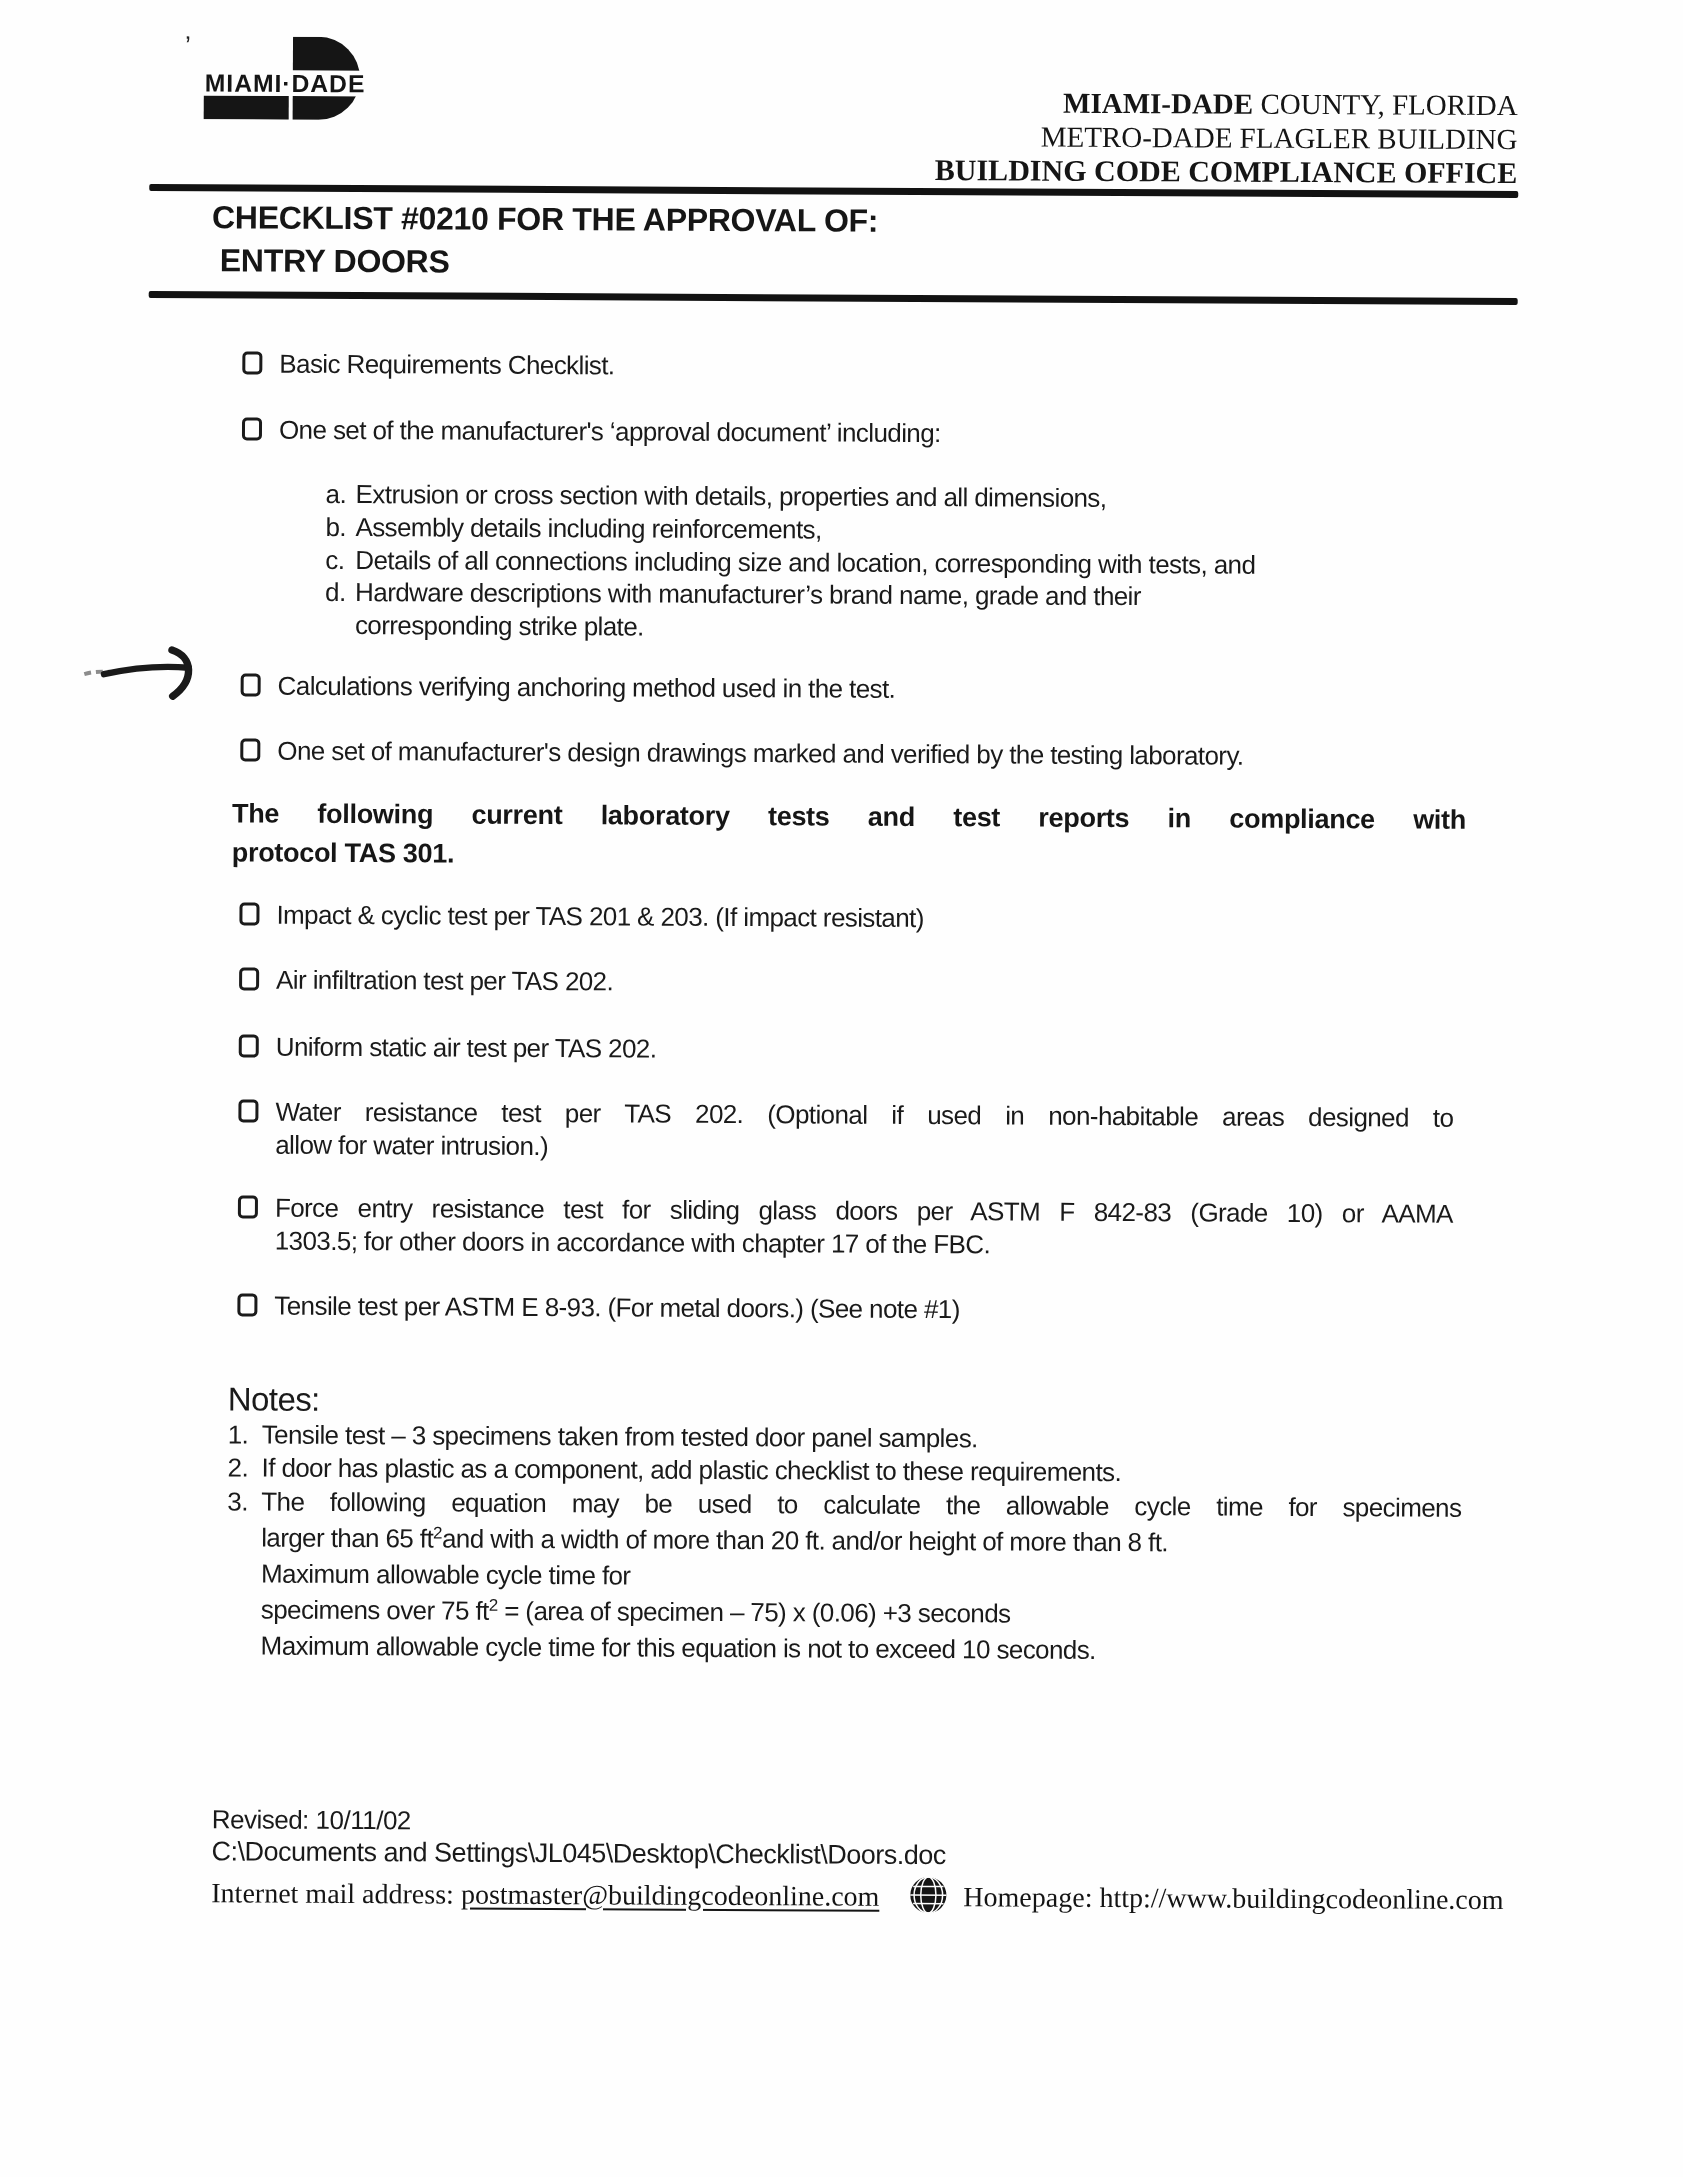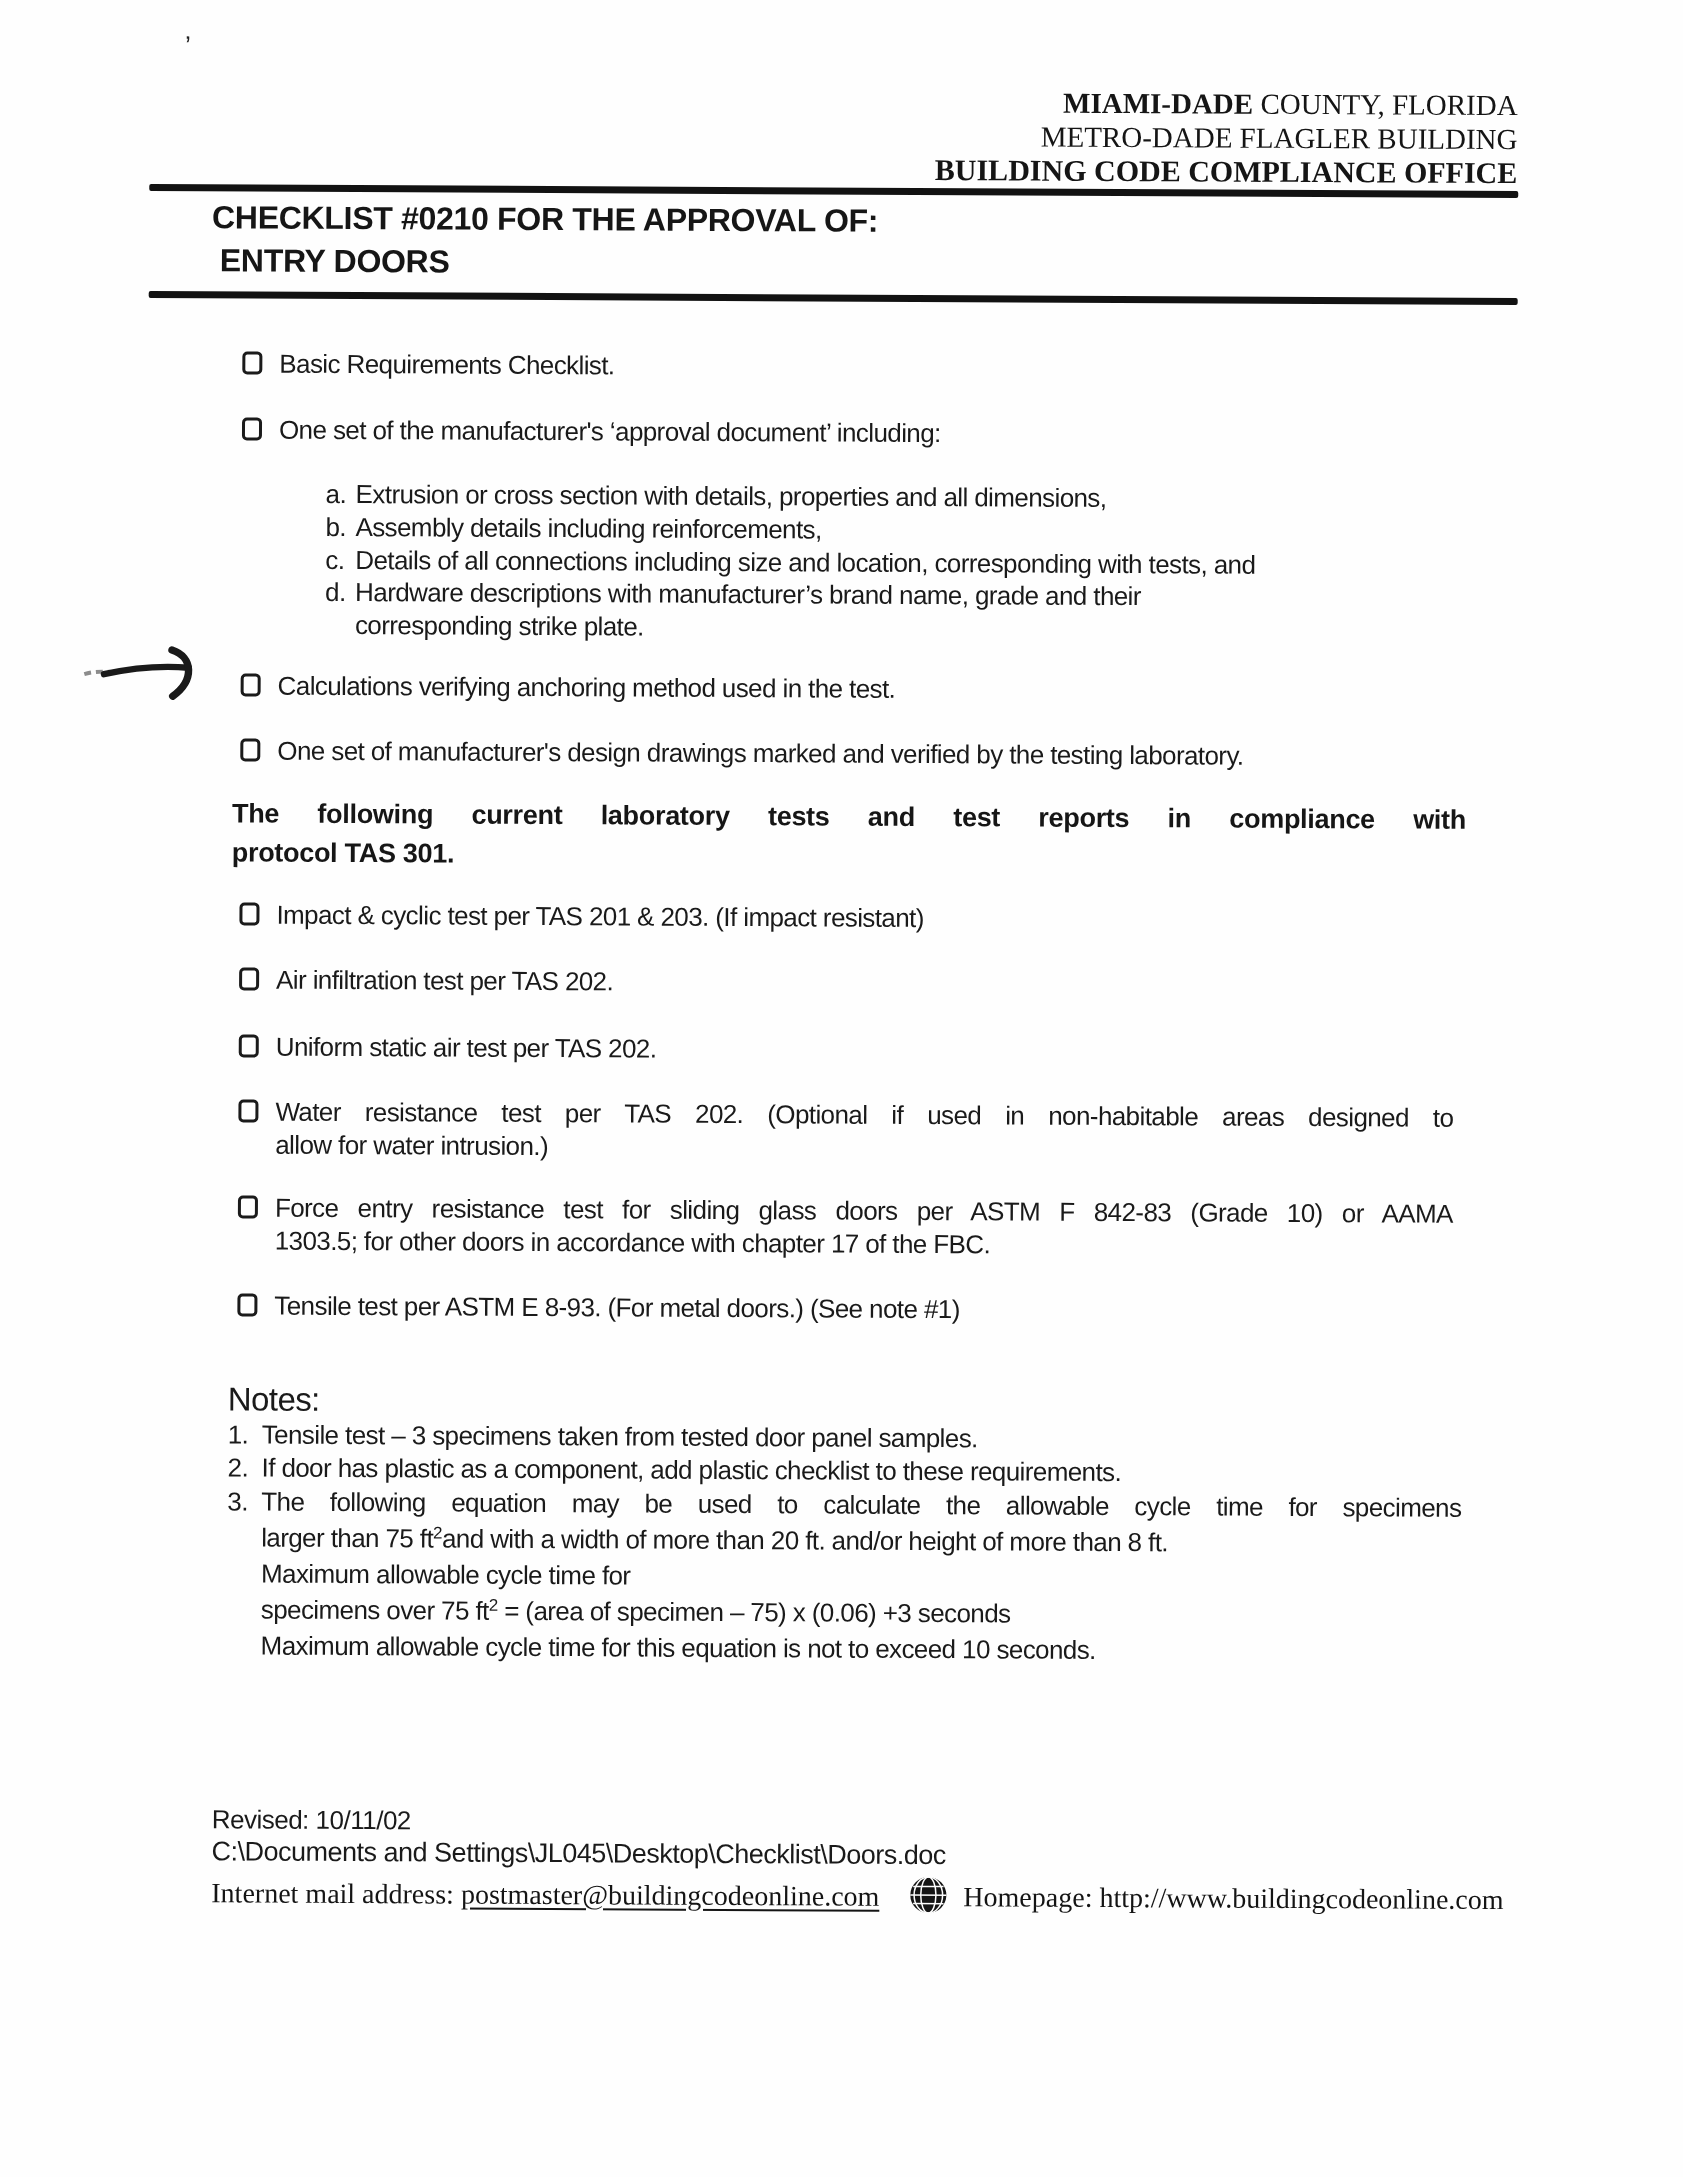--- a/index.html
+++ b/index.html
@@ -47,20 +47,28 @@
   .arrow{position:absolute;left:82px;top:644px;}
 </style>
 </head>
 <body>
 
 <div class="page">
   <div class="sheet">
 
     <span class="artifact">’</span>
 
+    <div class="logo">
+      <svg width="180" height="83" viewBox="0 0 182 84">
+        <path d="M92,0 h26 a42,42 0 0 1 0,84 h-26 z" fill="#151515"></path>
+        <rect x="2" y="60" width="86" height="24" fill="#151515"></rect>
+        <rect x="0" y="34" width="168" height="26" fill="#fefefe"></rect>
+        <text x="3" y="56" font-family="Liberation Sans, sans-serif" font-weight="bold" font-size="25" letter-spacing="0.5" textLength="162" fill="#151515">MIAMI·DADE</text>
+      </svg>
+    </div>
 
     <div class="hdr-right">
       <div class="l1"><b>MIAMI-DADE</b><span> COUNTY, FLORIDA</span></div>
       <div class="l2">METRO-DADE FLAGLER BUILDING</div>
       <div class="l3">BUILDING CODE COMPLIANCE OFFICE</div>
     </div>
 
     <div class="rule" style="top:184px"></div>
 
     <div class="title" style="left:212px;top:199px">CHECKLIST #0210 FOR THE APPROVAL OF:</div>
@@ -166,21 +174,21 @@
 
     <div class="note" style="top:1449px">
       <span class="num">2.</span>
       <div class="ntext">If door has plastic as a component, add plastic checklist to these requirements.</div>
     </div>
 
     <div class="note" style="top:1483px">
       <span class="num">3.</span>
       <div class="ntext">
         <div class="just">The following equation may be used to calculate the allowable cycle time for specimens</div>
-        <div><span>larger than 75 ft</span><sup class="s">2</sup><span>and with a width of more than 20 ft. and/or height of more than 8 ft.</span></div>
+        <div><span>larger than 65 ft</span><sup class="s">2</sup><span>and with a width of more than 20 ft. and/or height of more than 8 ft.</span></div>
         <div>Maximum allowable cycle time for</div>
         <div><span>specimens over 75 ft</span><sup class="s">2</sup><span> = (area of specimen – 75) x (0.06) +3 seconds</span></div>
         <div>Maximum allowable cycle time for this equation is not to exceed 10 seconds.</div>
       </div>
     </div>
 
     <div class="foot-sans" style="top:1804px">Revised: 10/11/02</div>
     <div class="foot-sans" style="top:1836px;font-size:27px">C:\Documents and Settings\JL045\Desktop\Checklist\Doors.doc</div>
 
     <div class="foot-serif" style="top:1870px">

